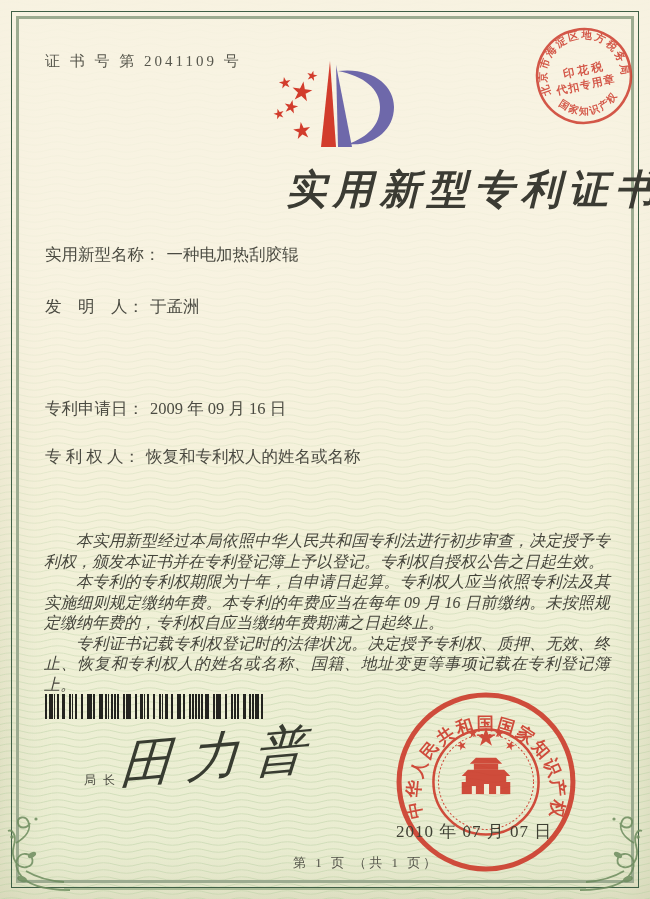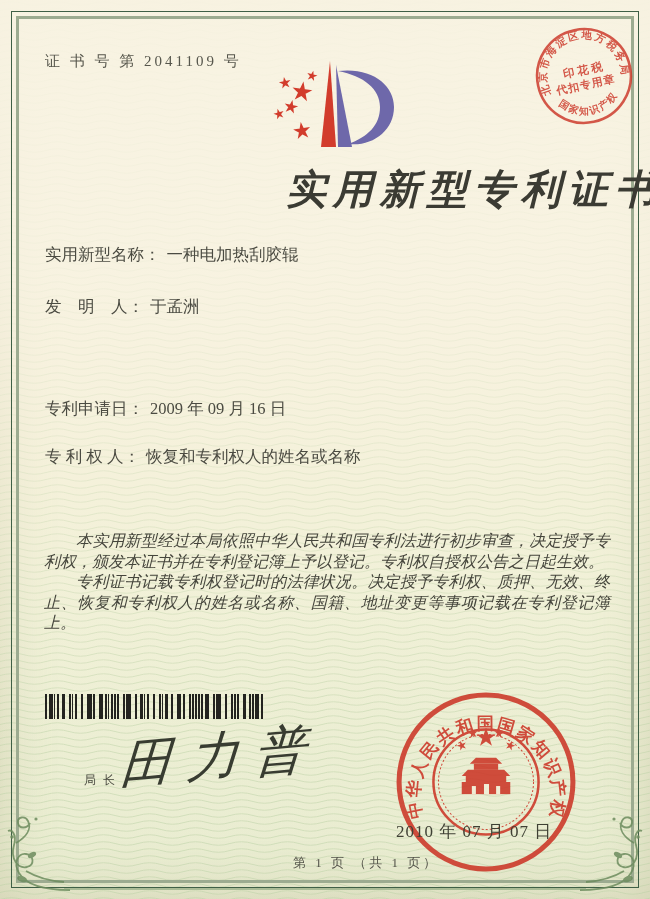--- a/index.html
+++ b/index.html
@@ -109,20 +109,21 @@
   </div>
   <div class="field-row" style="top:398px">
     <span class="f-label">专利申请日：</span><span class="f-value">2009 年 09 月 16 日</span>
   </div>
   <div class="field-row" style="top:446px">
     <span class="f-label">专 利 权 人：</span><span class="f-value">恢复和专利权人的姓名或名称</span>
   </div>
 
   <div class="paras">
     <p>本实用新型经过本局依照中华人民共和国专利法进行初步审查，决定授予专利权，颁发本证书并在专利登记簿上予以登记。专利权自授权公告之日起生效。</p>
+    <p>本专利的专利权期限为十年，自申请日起算。专利权人应当依照专利法及其实施细则规定缴纳年费。本专利的年费应当在每年 09 月 16 日前缴纳。未按照规定缴纳年费的，专利权自应当缴纳年费期满之日起终止。</p>
     <p>专利证书记载专利权登记时的法律状况。决定授予专利权、质押、无效、终止、恢复和专利权人的姓名或名称、国籍、地址变更等事项记载在专利登记簿上。</p>
   </div>
 
   <div class="barcode"></div>
 
   <span class="signer-title">局长</span>
   <span class="signer-name">田力普</span>
 
   <svg class="seal" width="186" height="186" viewBox="0 0 184 184">
     <defs>

